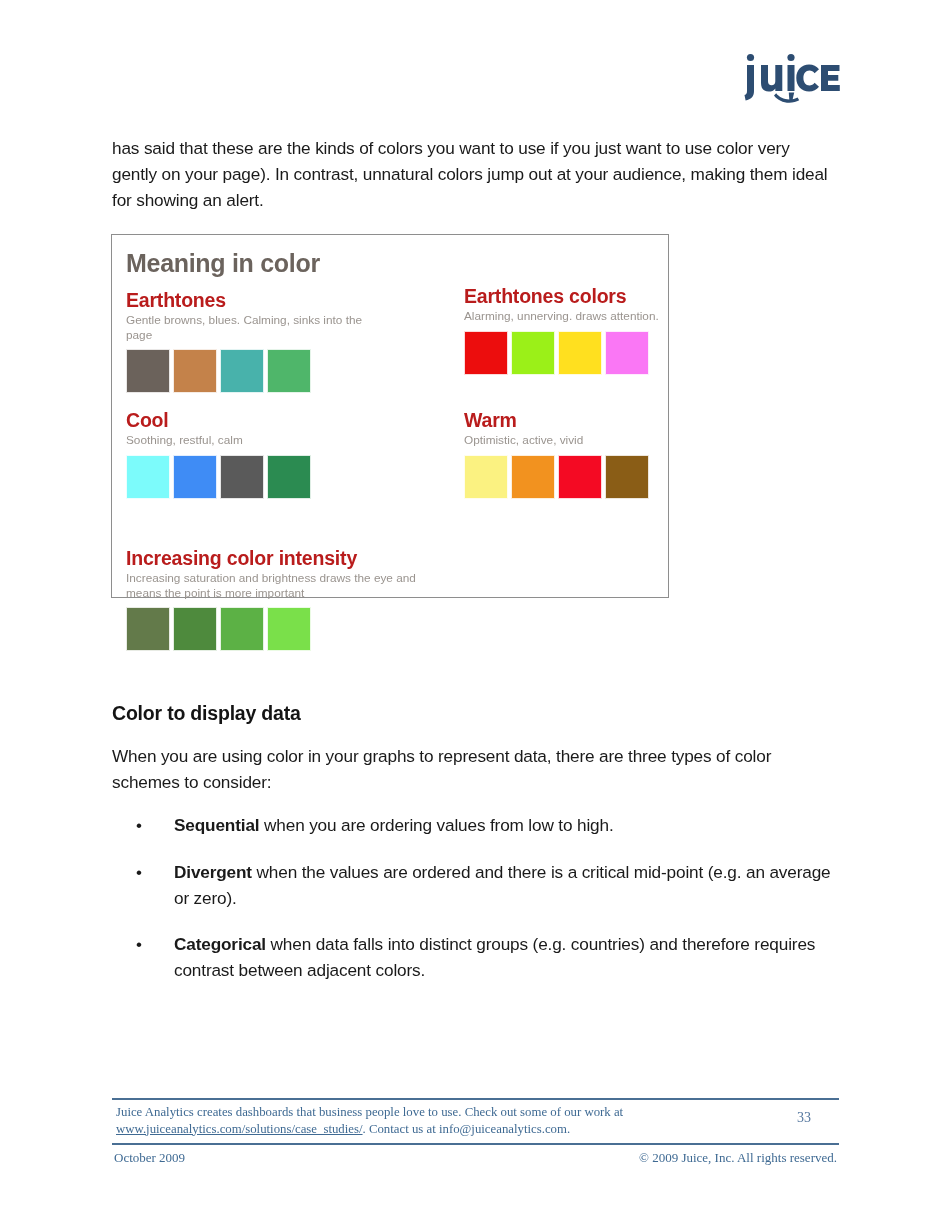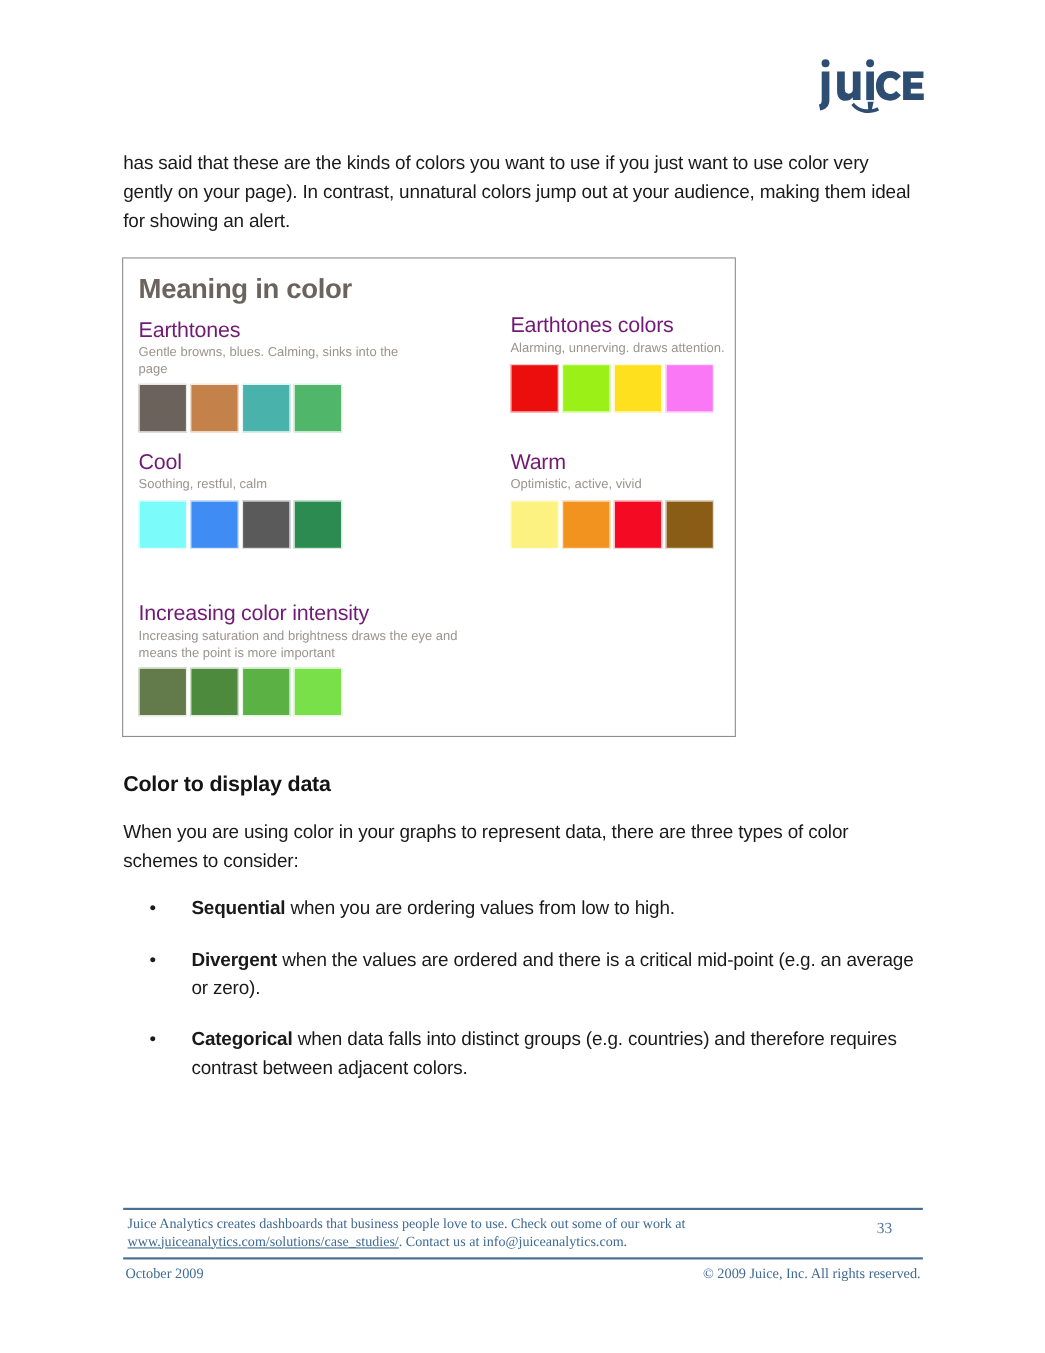--- a/index.html
+++ b/index.html
@@ -49,21 +49,21 @@
     margin: 0 0 6px 0;
     letter-spacing: -0.15px;
   }
 
   
   .figure-box {
     position: absolute;
     left: 111px;
     top: 234px;
     width: 558px;
-    height: 436px;
+    height: 364px;
     border: 1px solid #8e8e8e;
     background: #ffffff;
     box-sizing: border-box;
   }
   .figure-inner {
     position: relative;
     width: 100%;
     height: 100%;
     font-family: "Liberation Sans", sans-serif;
   }
@@ -78,22 +78,22 @@
   }
   .panel { position: absolute; }
   .panel-earthtones { left: 14px;  top: 54px;  width: 250px; }
   .panel-unnatural  { left: 352px; top: 50px;  width: 200px; }
   .panel-cool       { left: 14px;  top: 174px; width: 250px; }
   .panel-warm       { left: 352px; top: 174px; width: 200px; }
   .panel-intensity  { left: 14px;  top: 312px; width: 300px; }
 
   .panel-title {
     font-size: 19.5px;
-    font-weight: normal;
-    color: #701a75;
+    font-weight: bold;
+    color: #b91c1c;
     line-height: 22px;
     margin: 0 0 2px 0;
     letter-spacing: -0.2px;
   }
   .panel-desc {
     font-size: 11.8px;
     color: #9a948f;
     line-height: 14.5px;
     margin: 0 0 7px 0;
   }

